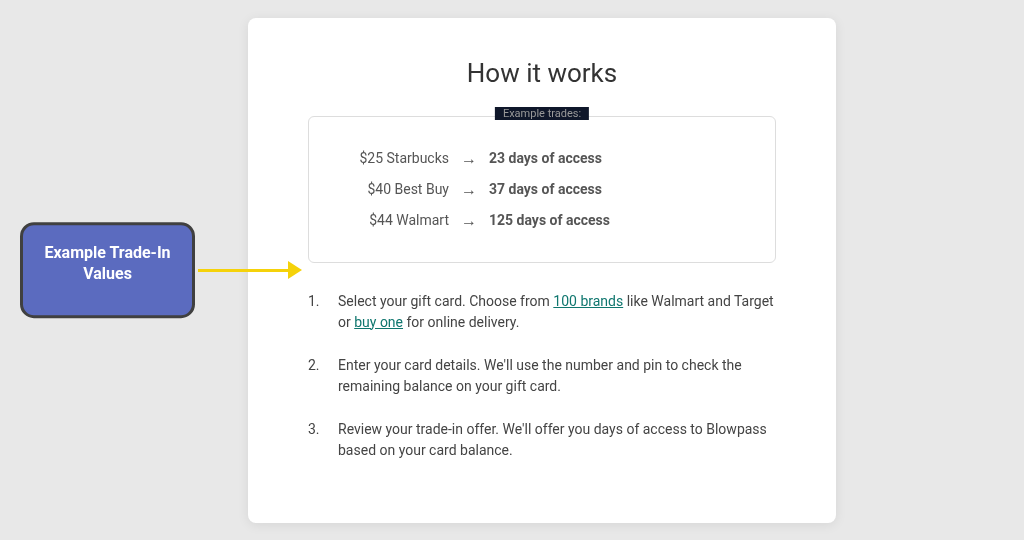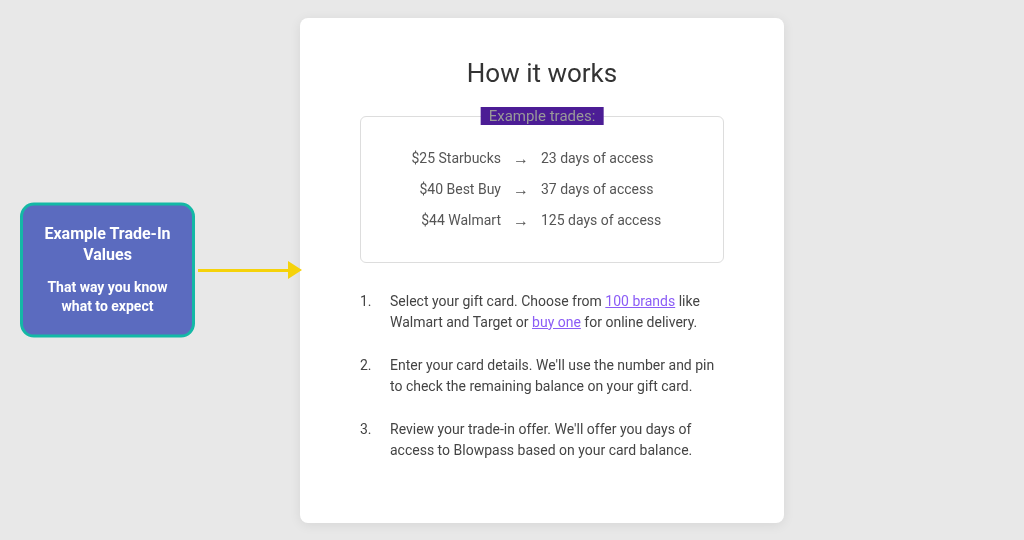--- a/index.html
+++ b/index.html
@@ -12,21 +12,21 @@
       align-items: center;
       justify-content: center;
       position: relative;
       overflow: hidden;
     }
 
     .main-card {
       background: #fff;
       border-radius: 8px;
       padding: 40px 60px;
-      width: 484px;
+      width: 588px;
       min-height: 490px;
       box-shadow: 0 2px 12px rgba(0,0,0,0.08);
       position: relative;
       margin-left: 60px;
     }
 
     .page-title {
       text-align: center;
       font-size: 26px;
       font-weight: 400;
@@ -40,23 +40,23 @@
       padding: 20px 30px;
       margin-bottom: 28px;
       position: relative;
     }
 
     .trades-label {
       position: absolute;
       top: -10px;
       left: 50%;
       transform: translateX(-50%);
-      background: #4c1d95;
+      background: #0f172a;
       padding: 0 8px;
-      font-size: 15px;
+      font-size: 11px;
       color: #999;
       white-space: nowrap;
     }
 
     .trade-row {
       display: flex;
       align-items: center;
       margin: 12px 0;
       font-size: 14px;
       color: #444;
@@ -69,20 +69,21 @@
     }
 
     .trade-row .arrow {
       margin: 0 12px;
       color: #555;
       font-size: 16px;
     }
 
     .trade-row .access-days {
       color: #555;
+      font-weight: bold;
     }
 
     .steps-list {
       list-style: none;
       padding: 0;
     }
 
     .steps-list li {
       display: flex;
       margin-bottom: 22px;
@@ -93,32 +94,32 @@
 
     .step-number {
       min-width: 22px;
       font-size: 14px;
       color: #444;
       padding-top: 0;
       margin-right: 8px;
     }
 
     .step-text a {
-      color: #8b5cf6;
+      color: #0f766e;
       text-decoration: underline;
     }
 
     
     .callout-box {
       position: absolute;
       left: 20px;
       top: 50%;
       transform: translateY(-50%);
       background: #5b6bbf;
-      border: 3px solid #14b8a6;
+      border: 3px solid #404040;
       border-radius: 14px;
       width: 175px;
       padding: 18px 16px;
       text-align: center;
       color: #fff;
       font-size: 15px;
       font-weight: 700;
       line-height: 1.4;
       z-index: 10;
     }
@@ -160,21 +161,20 @@
       border-top: 9px solid transparent;
       border-bottom: 9px solid transparent;
       border-left: 14px solid #f5d20a;
     }
   </style>
 </head>
 <body>
 
 <div class="callout-box">
   <div class="callout-title">Example Trade-In Values</div>
-  <div class="callout-sub">That way you know what to expect</div>
 </div>
 
 <div class="callout-arrow">
   <div class="arrow-line"></div>
   <div class="arrow-head"></div>
 </div>
 
 <div class="main-card">
   <h1 class="page-title">How it works</h1>
 

